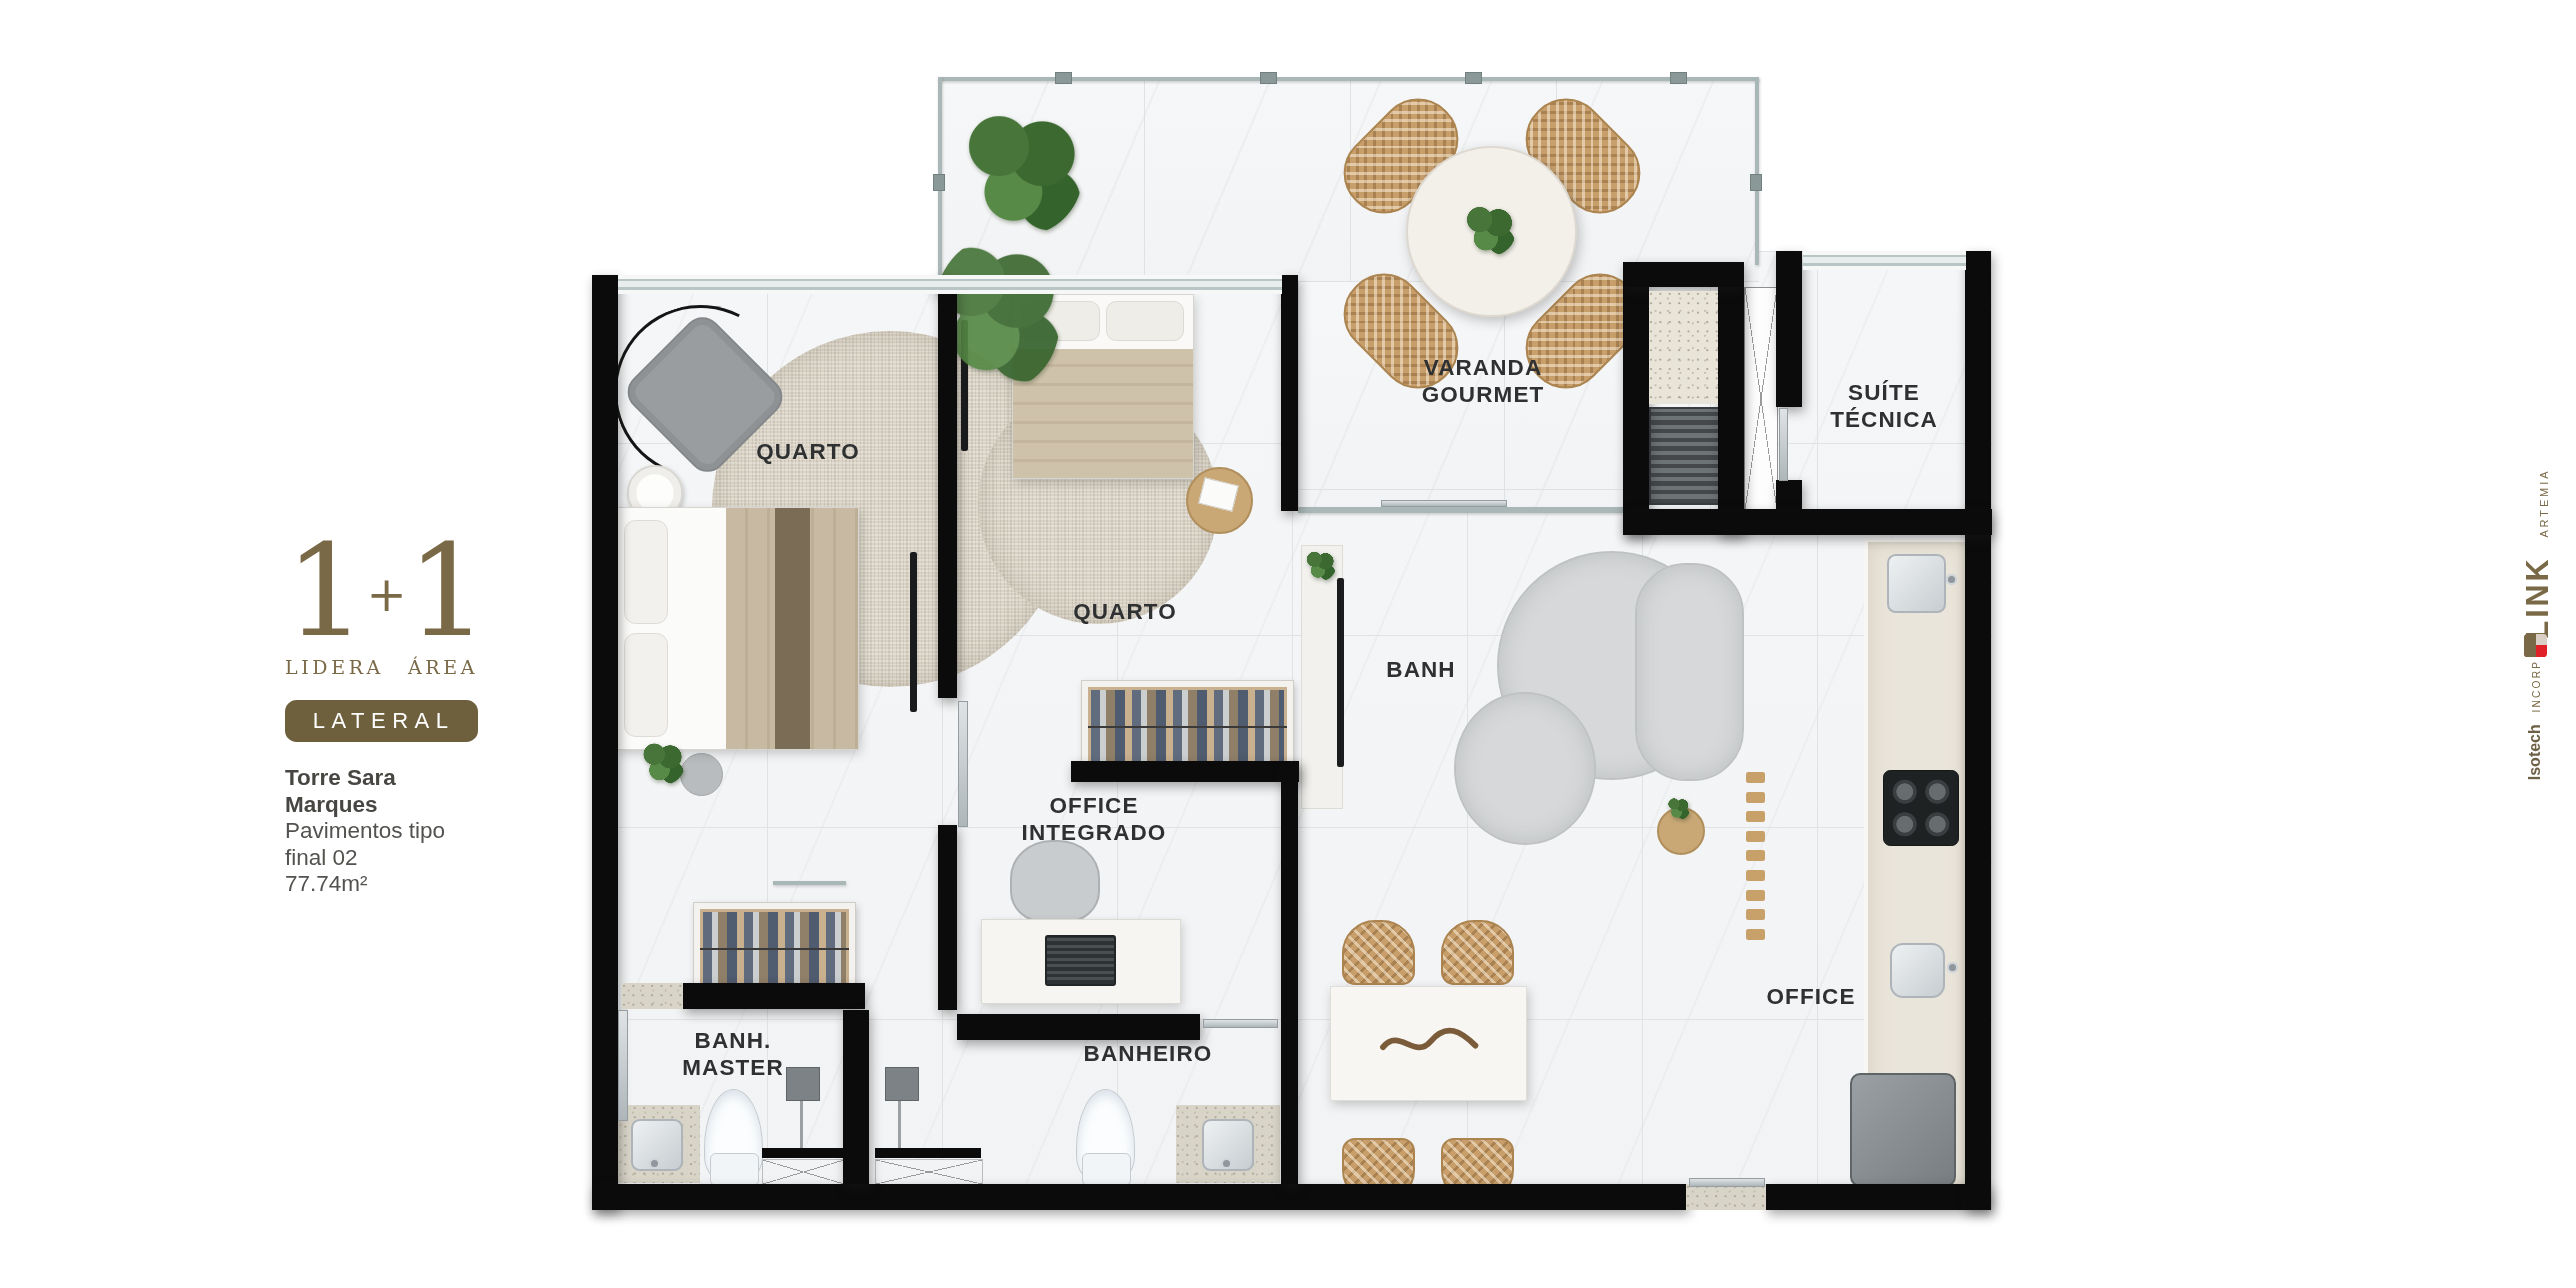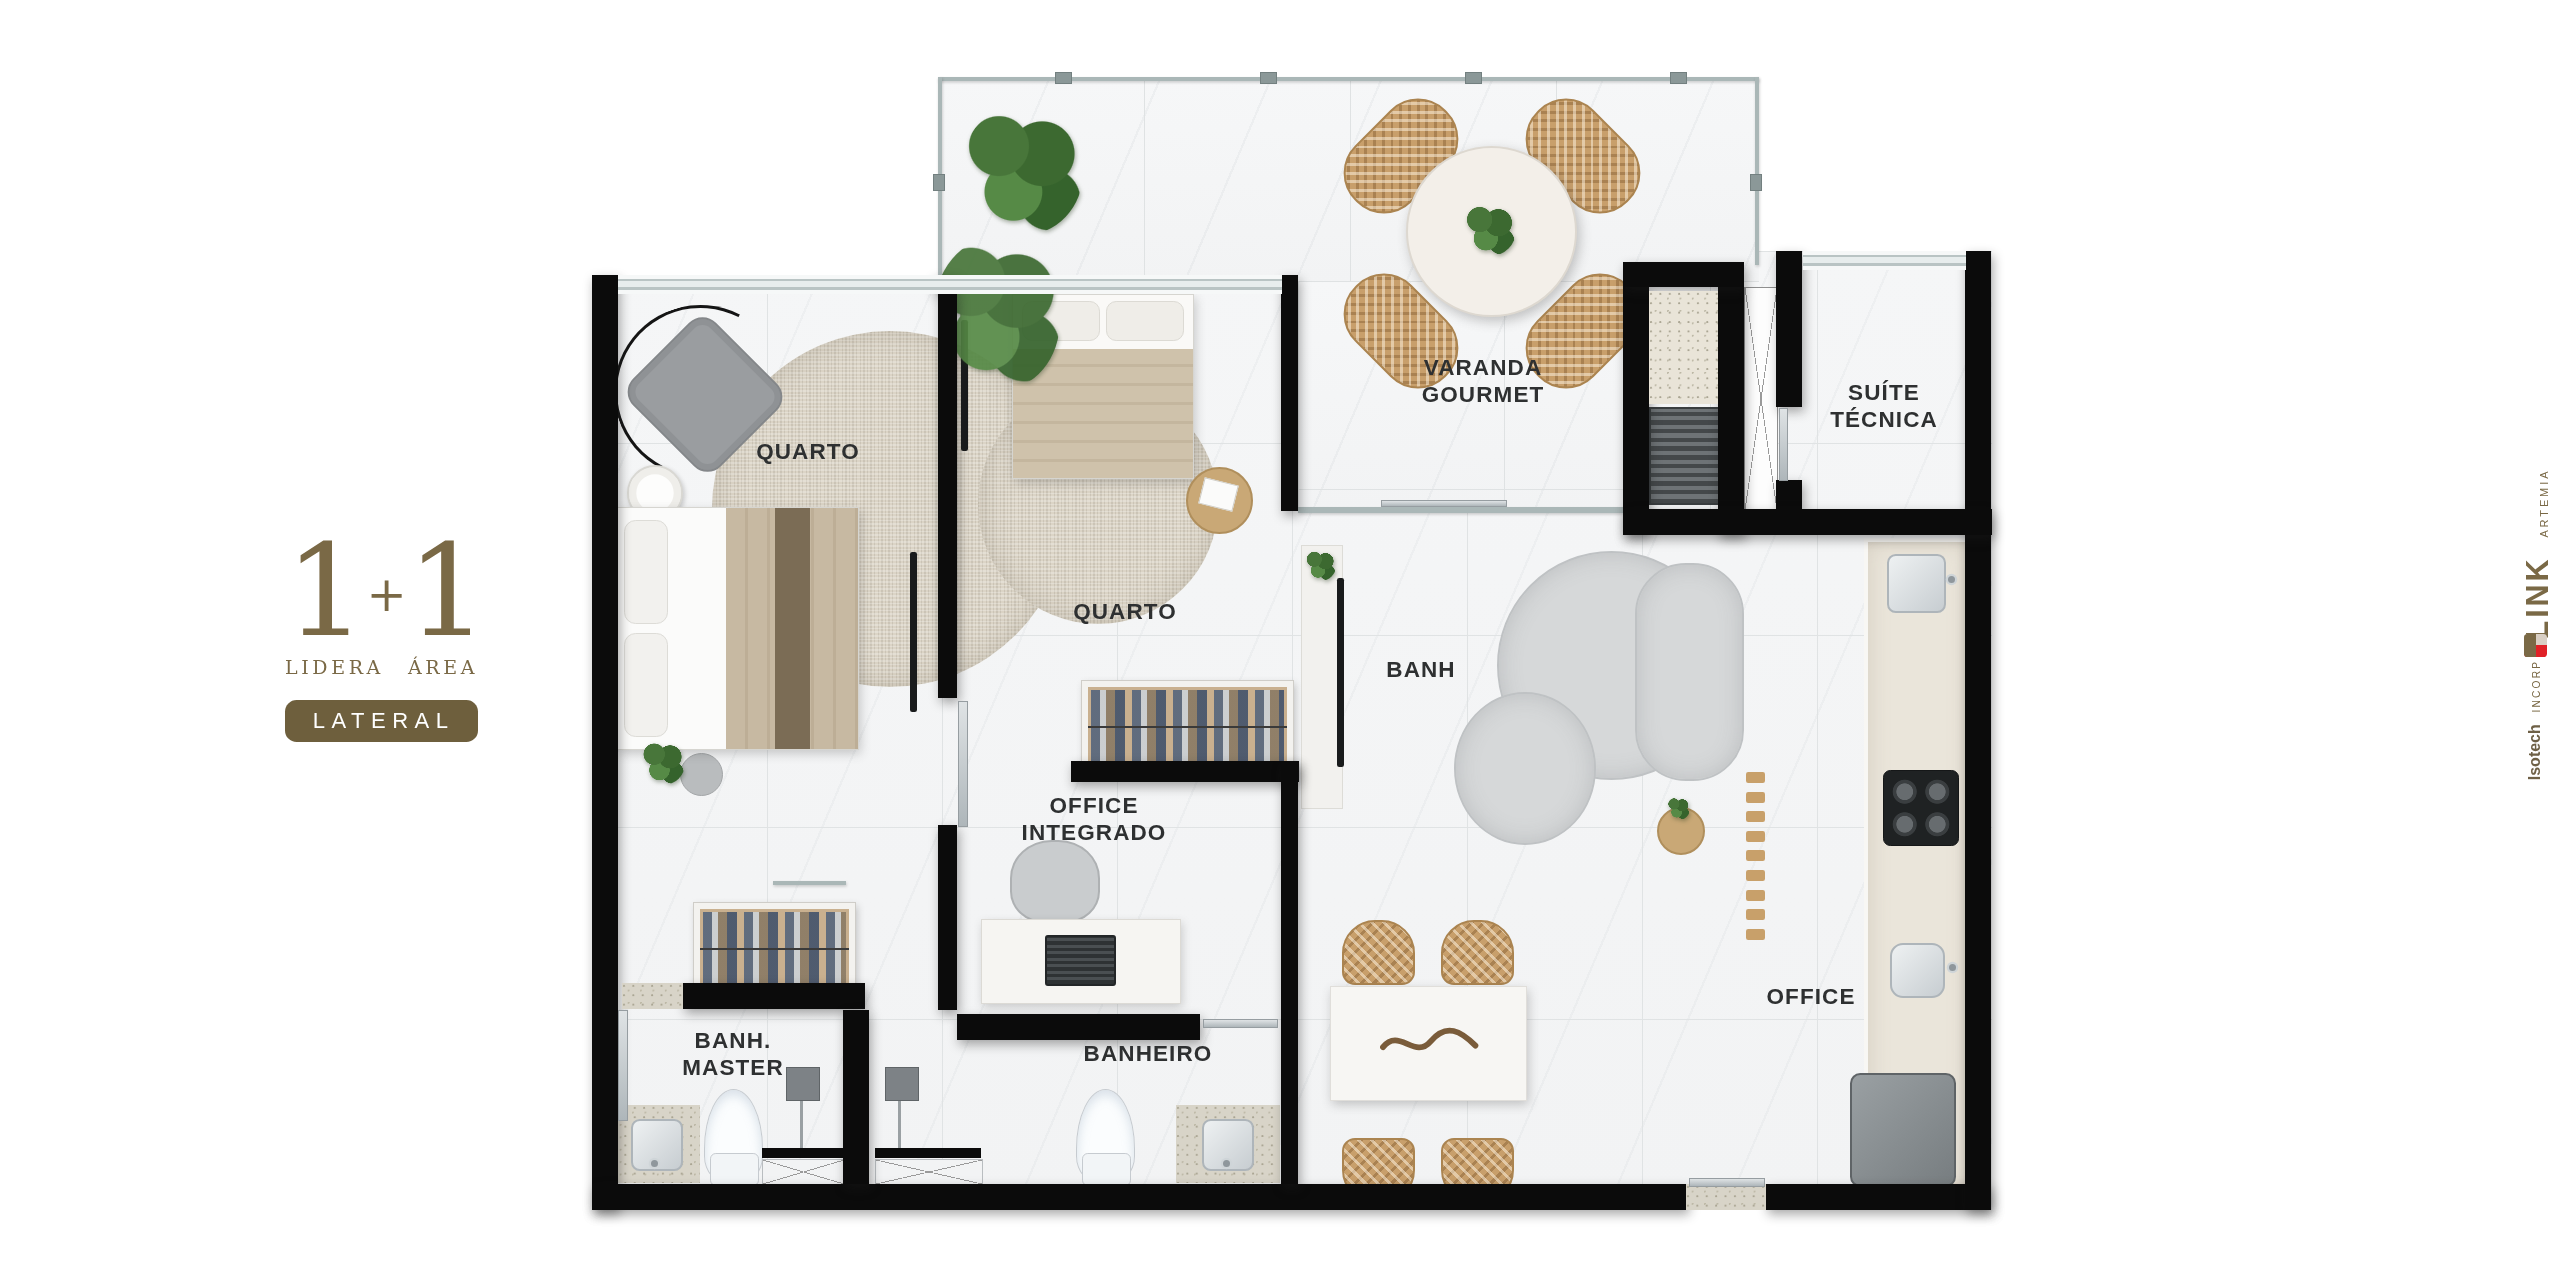--- a/index.html
+++ b/index.html
@@ -318,20 +318,25 @@
     <div class="nums serif">
       <span class="big">1</span>
       <span class="plus">+</span>
       <span class="big">1</span>
     </div>
     <div class="sublbl serif">
       <span>LIDERA</span>
       <span>ÁREA</span>
     </div>
     <div class="badge">LATERAL</div>
+    <div class="desc">
+      <div class="b">Torre Sara Marques</div>
+      <div>Pavimentos tipo final 02</div>
+      <div>77.74m²</div>
+    </div>
   </div>
 
 
   <div class="vert" style="left:2537px;top:554px;">
     <span class="v-link">LINK</span><span class="v-artemia">ARTEMIA</span>
   </div>
   <div class="sqlogo"></div>
   <div class="vert" style="left:2535px;top:720px;">
     <span class="v-isotech">Isotech</span><span class="v-incorp">INCORP</span>
   </div>

